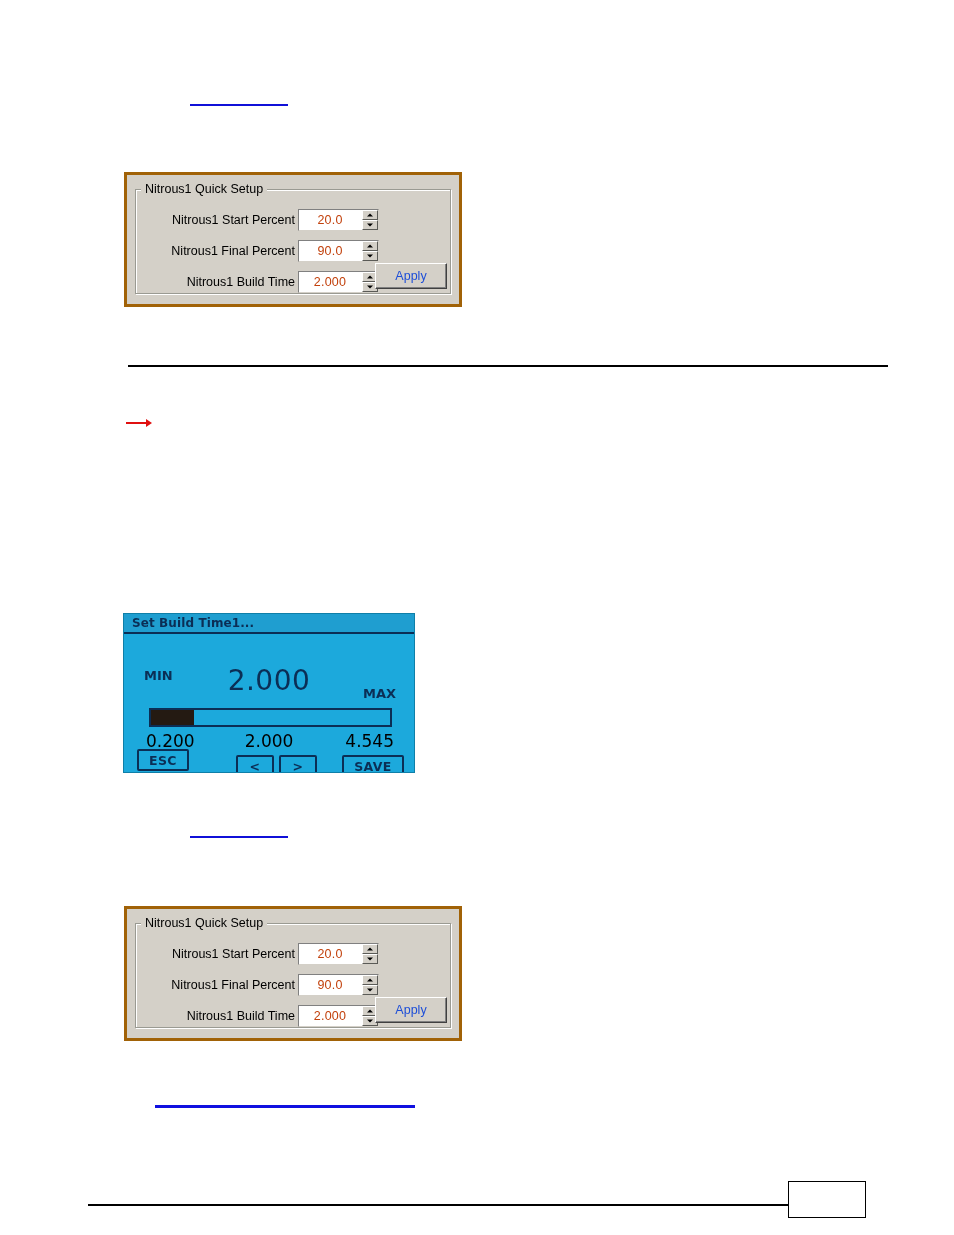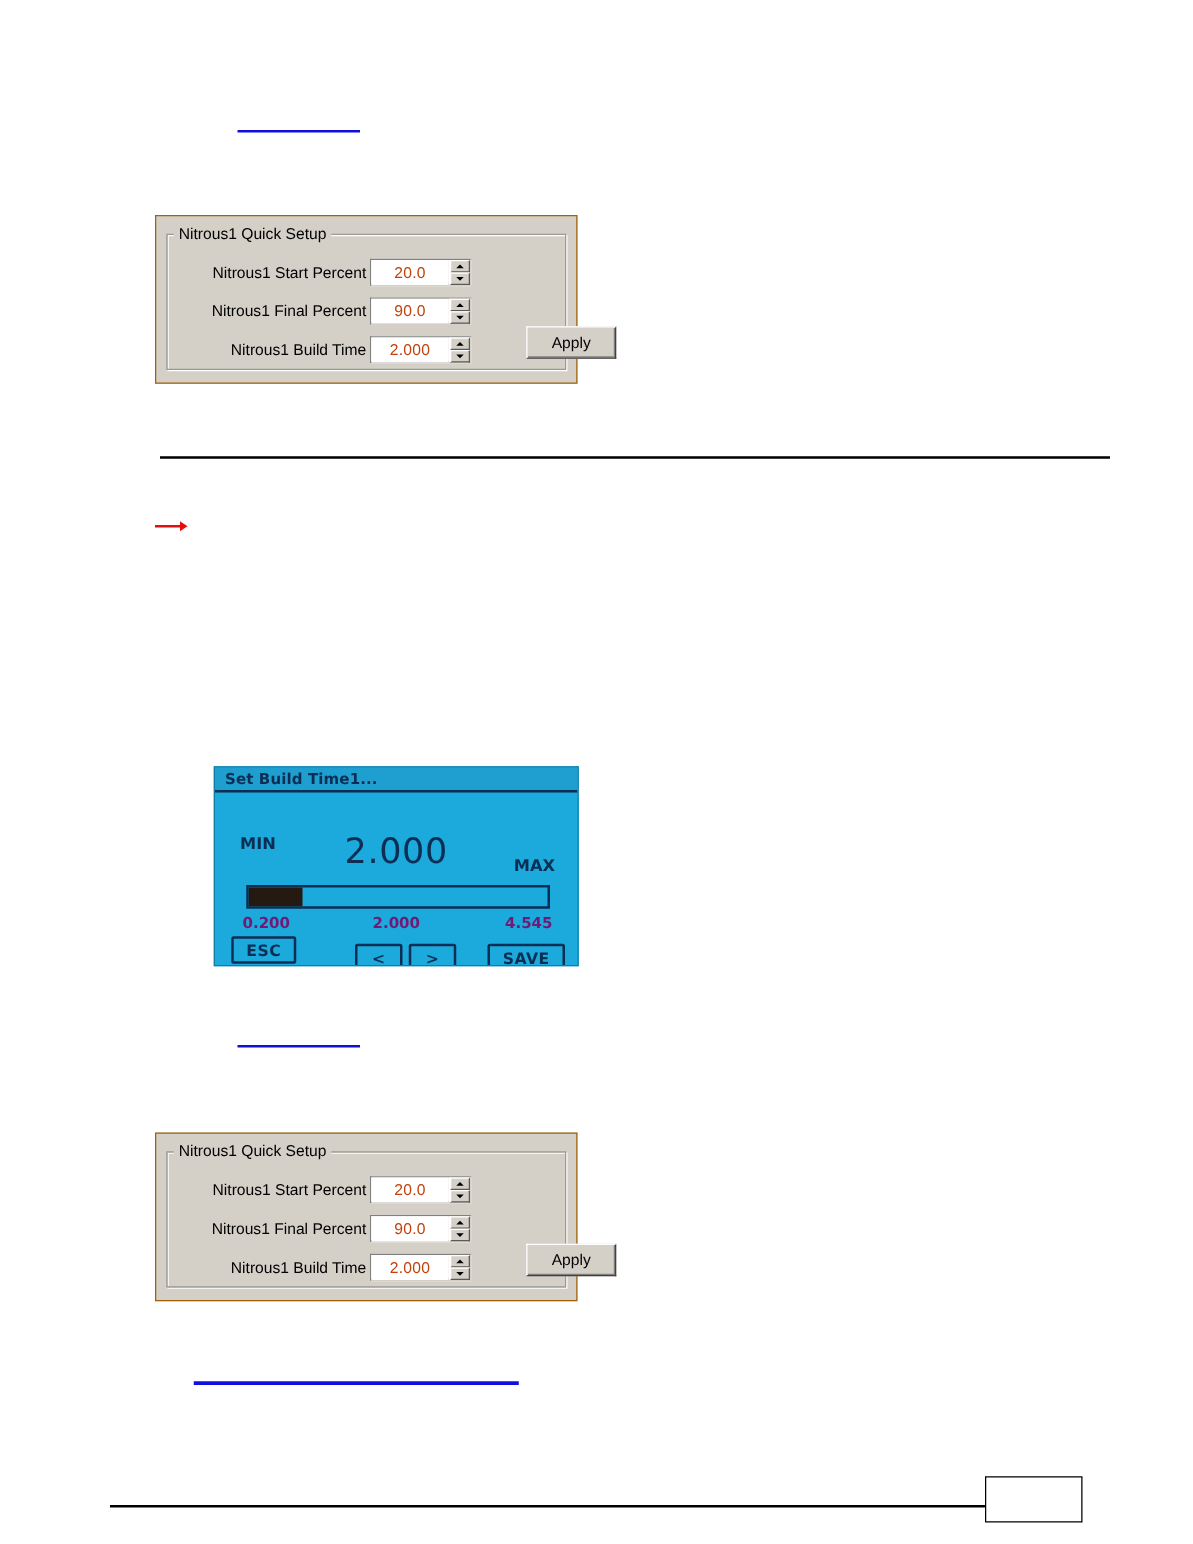--- a/index.html
+++ b/index.html
@@ -36,21 +36,21 @@
     border: 1px solid #000;
     background: #ffffff;
     box-sizing: border-box;
   }
 
   
   .win-panel {
     position: absolute;
     background: #d4d0c8;
     box-sizing: border-box;
-    border: 1px solid #a16207;
+    border: 3px solid #a16207;
   }
   .group-frame {
     position: absolute;
     left: 8px;
     top: 14px;
     right: 8px;
     bottom: 10px;
     border: 1px solid #9a9a92;
     border-top-color: #9a9a92;
     box-sizing: border-box;
@@ -140,24 +140,23 @@
     height: 26px;
     background: #d4d0c8;
     border: 1px solid #ffffff;
     border-right-color: #404040;
     border-bottom-color: #404040;
     box-sizing: border-box;
     display: flex;
     align-items: center;
     justify-content: center;
     font-size: 12.5px;
-    color: #000000;
+    color: #1d4ed8;
     box-shadow: inset -1px -1px 0 #808080;
     cursor: default;
-    margin-left: 48px;
   }
 
   
   .red-arrow {
     position: absolute;
     height: 11px;
     display: flex;
     align-items: center;
   }
   .red-arrow .shaft {
@@ -173,21 +172,20 @@
     flex: 0 0 auto;
   }
 
   
   .lcd {
     position: absolute;
     background: #1ca9dc;
     box-sizing: border-box;
     border: 1px solid #0f7fa8;
     overflow: hidden;
-    margin-left: 48px;
   }
   .lcd-title {
     position: absolute;
     left: 0; right: 0; top: 0;
     height: 20px;
     background: #1f9ed0;
     border-bottom: 2px solid #0b2e55;
     box-sizing: border-box;
     display: flex;
     align-items: center;
@@ -224,23 +222,23 @@
     box-sizing: border-box;
   }
   .lcd-fill {
     position: absolute;
     left: 0; top: 0; bottom: 0;
     background: #241a12;
   }
   .lcd-scale {
     position: absolute;
     font-family: "DejaVu Sans", sans-serif;
-    font-weight: bold;
-    font-size: 12px;
-    color: #701a75;
+    font-weight: normal;
+    font-size: 17px;
+    color: #000000;
   }
   .lcd-btn {
     position: absolute;
     border: 2px solid #0b2e55;
     border-radius: 2px;
     box-sizing: border-box;
     background: #1ca9dc;
     display: flex;
     align-items: center;
     justify-content: center;

